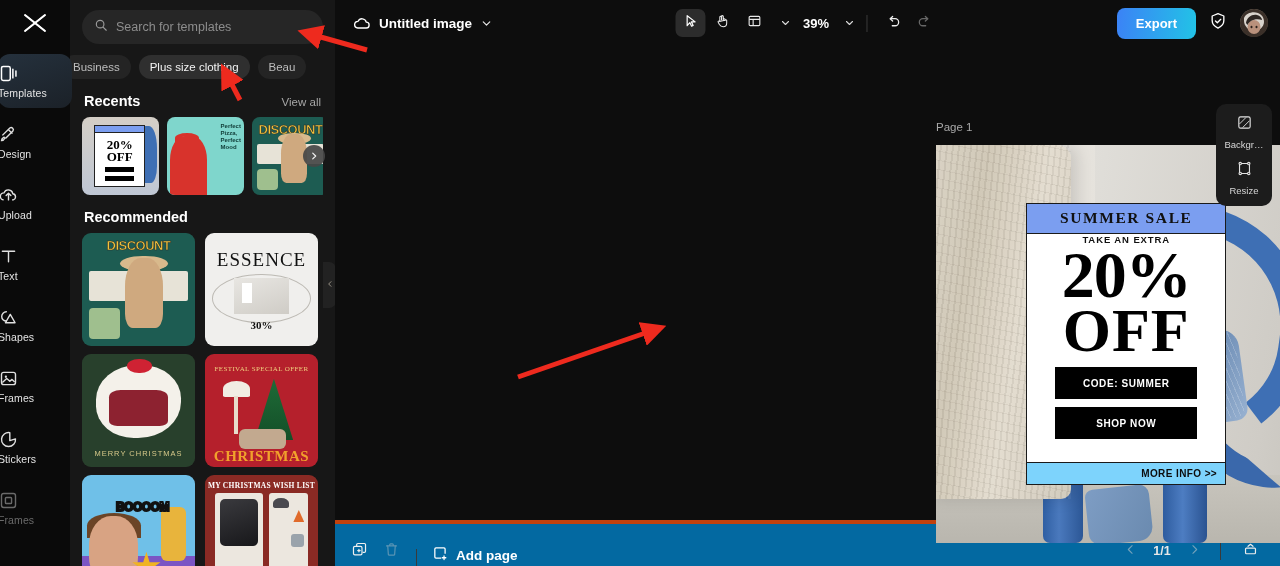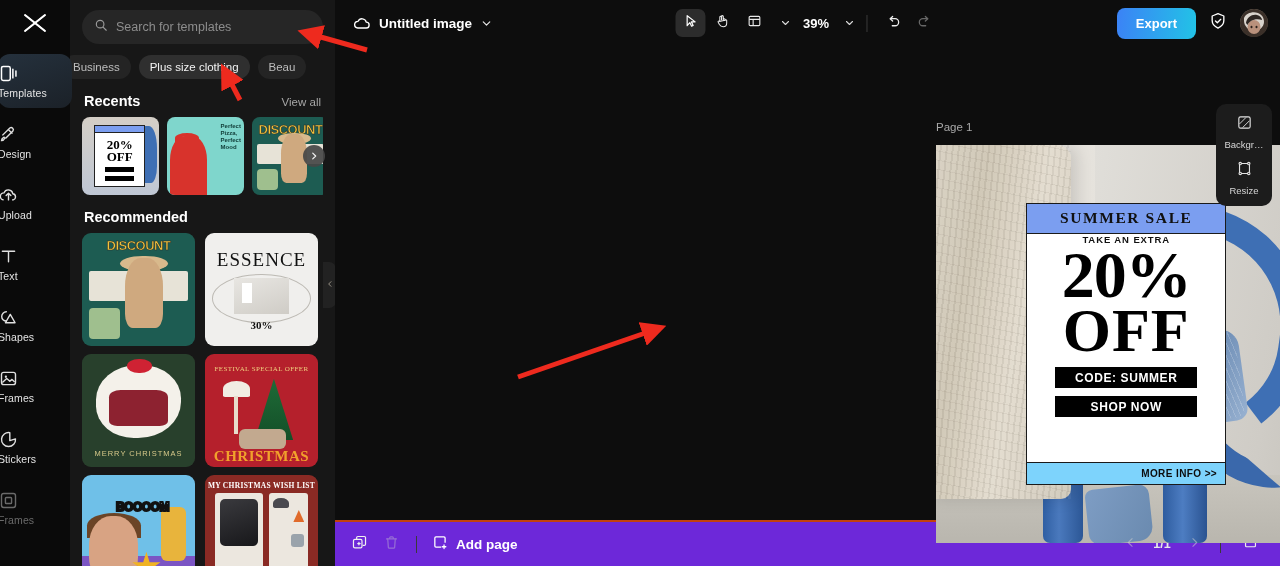--- a/index.html
+++ b/index.html
@@ -189,22 +189,22 @@
     font-size: 15.5px; letter-spacing: 1.6px; color: #111;
   }
   .flyer-body { flex: 1; display: flex; flex-direction: column; align-items: center; }
   .take { font-size: 9.5px; letter-spacing: .9px; color: #111; font-weight: 600; }
   .big {
     font-family: "Liberation Serif", serif; font-weight: bold; color: #000;
     font-size: 66px; line-height: .86; letter-spacing: -1px; margin-top: 2px;
   }
   .big2 { font-family:"Liberation Serif", serif; font-weight:bold; color:#000; font-size:62px; line-height:.9; letter-spacing:1px;}
   .btn-blk {
-    background: #000; color: #fff; font-size: 12px; font-weight: bold; letter-spacing: .6px;
-    width: 72%; height: 21px; display: flex; align-items: center; justify-content: center;
+    background: #000; color: #fff; font-size: 10px; font-weight: bold; letter-spacing: .6px;
+    width: 72%; height: 32px; display: flex; align-items: center; justify-content: center;
     margin-top: 8px; cursor: pointer;
   }
   .flyer-foot {
     background: #7dd3fc; border-top: 1.6px solid #1a1a1a; height: 22px;
     display: flex; align-items: center; justify-content: flex-end; padding-right: 8px;
   }
   .flyer-foot span { font-size: 10px; font-weight: bold; letter-spacing: .4px; color: #0c0c0c; }
 
   
   .rightpanel {
@@ -213,22 +213,22 @@
     display: flex; flex-direction: column; align-items: center; gap: 2px; z-index: 6;
   }
   .rp-item {
     width: 50px; height: 44px; border-radius: 8px; cursor: pointer;
     display: flex; flex-direction: column; align-items: center; justify-content: center; gap: 4px;
   }
   .rp-item .lbl { font-size: 9.5px; color: #d6d6d6; }
 
   
   .bottombar {
-    height: 46px; flex: 0 0 46px; display: flex; align-items: center;
-    padding: 0 14px 0 8px; background: #6d28d9; border-top: 2px solid #c2410c;
+    height: 46px; flex: 0 0 46px; display: flex; align-items: flex-end;
+    padding: 0 14px 0 8px; background: #0369a1; border-top: 4px solid #c2410c;
   }
   .bb-ic { width: 32px; height: 30px; display: flex; align-items: center; justify-content: center; cursor: pointer; }
   .bb-ic.dim { opacity: .42; }
   .addpage { display: flex; align-items: center; gap: 7px; cursor: pointer; margin-left: 6px; }
   .addpage .lbl { font-size: 13.5px; font-weight: bold; color: #fff; }
   .bb-right { margin-left: auto; display: flex; align-items: center; gap: 4px; }
   .pg-nav { width: 26px; height: 26px; display: flex; align-items: center; justify-content: center; cursor: pointer; opacity:.55; }
   .pgnum { font-size: 12.5px; font-weight: bold; color: #e8e8e8; min-width: 30px; text-align: center; }
 
   

